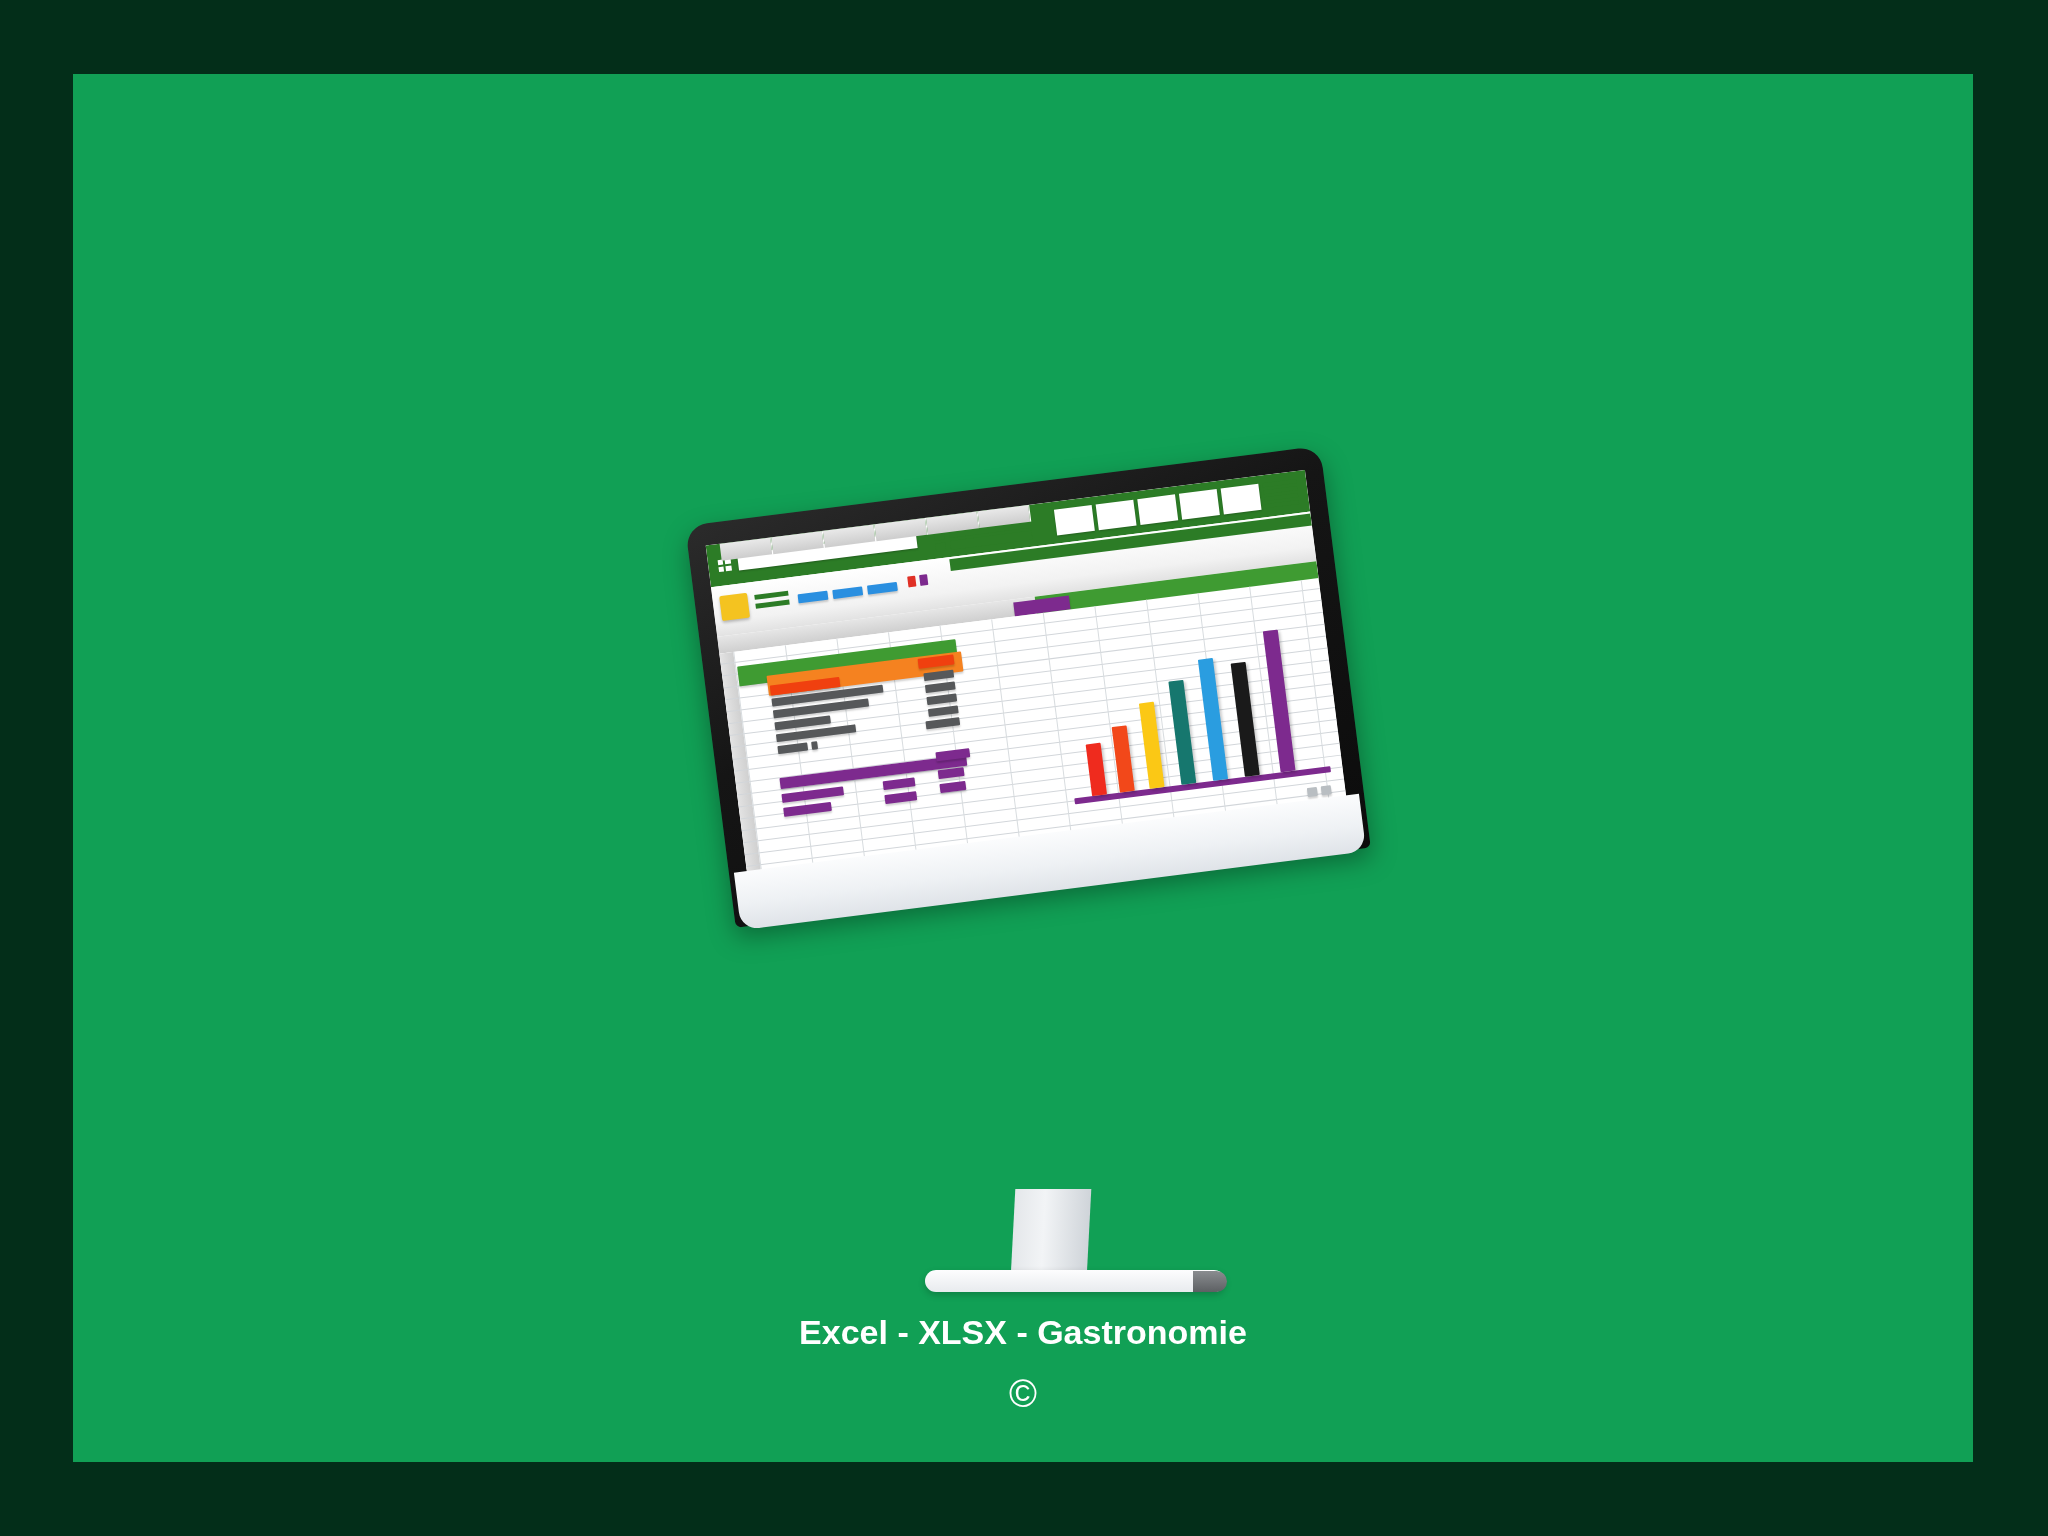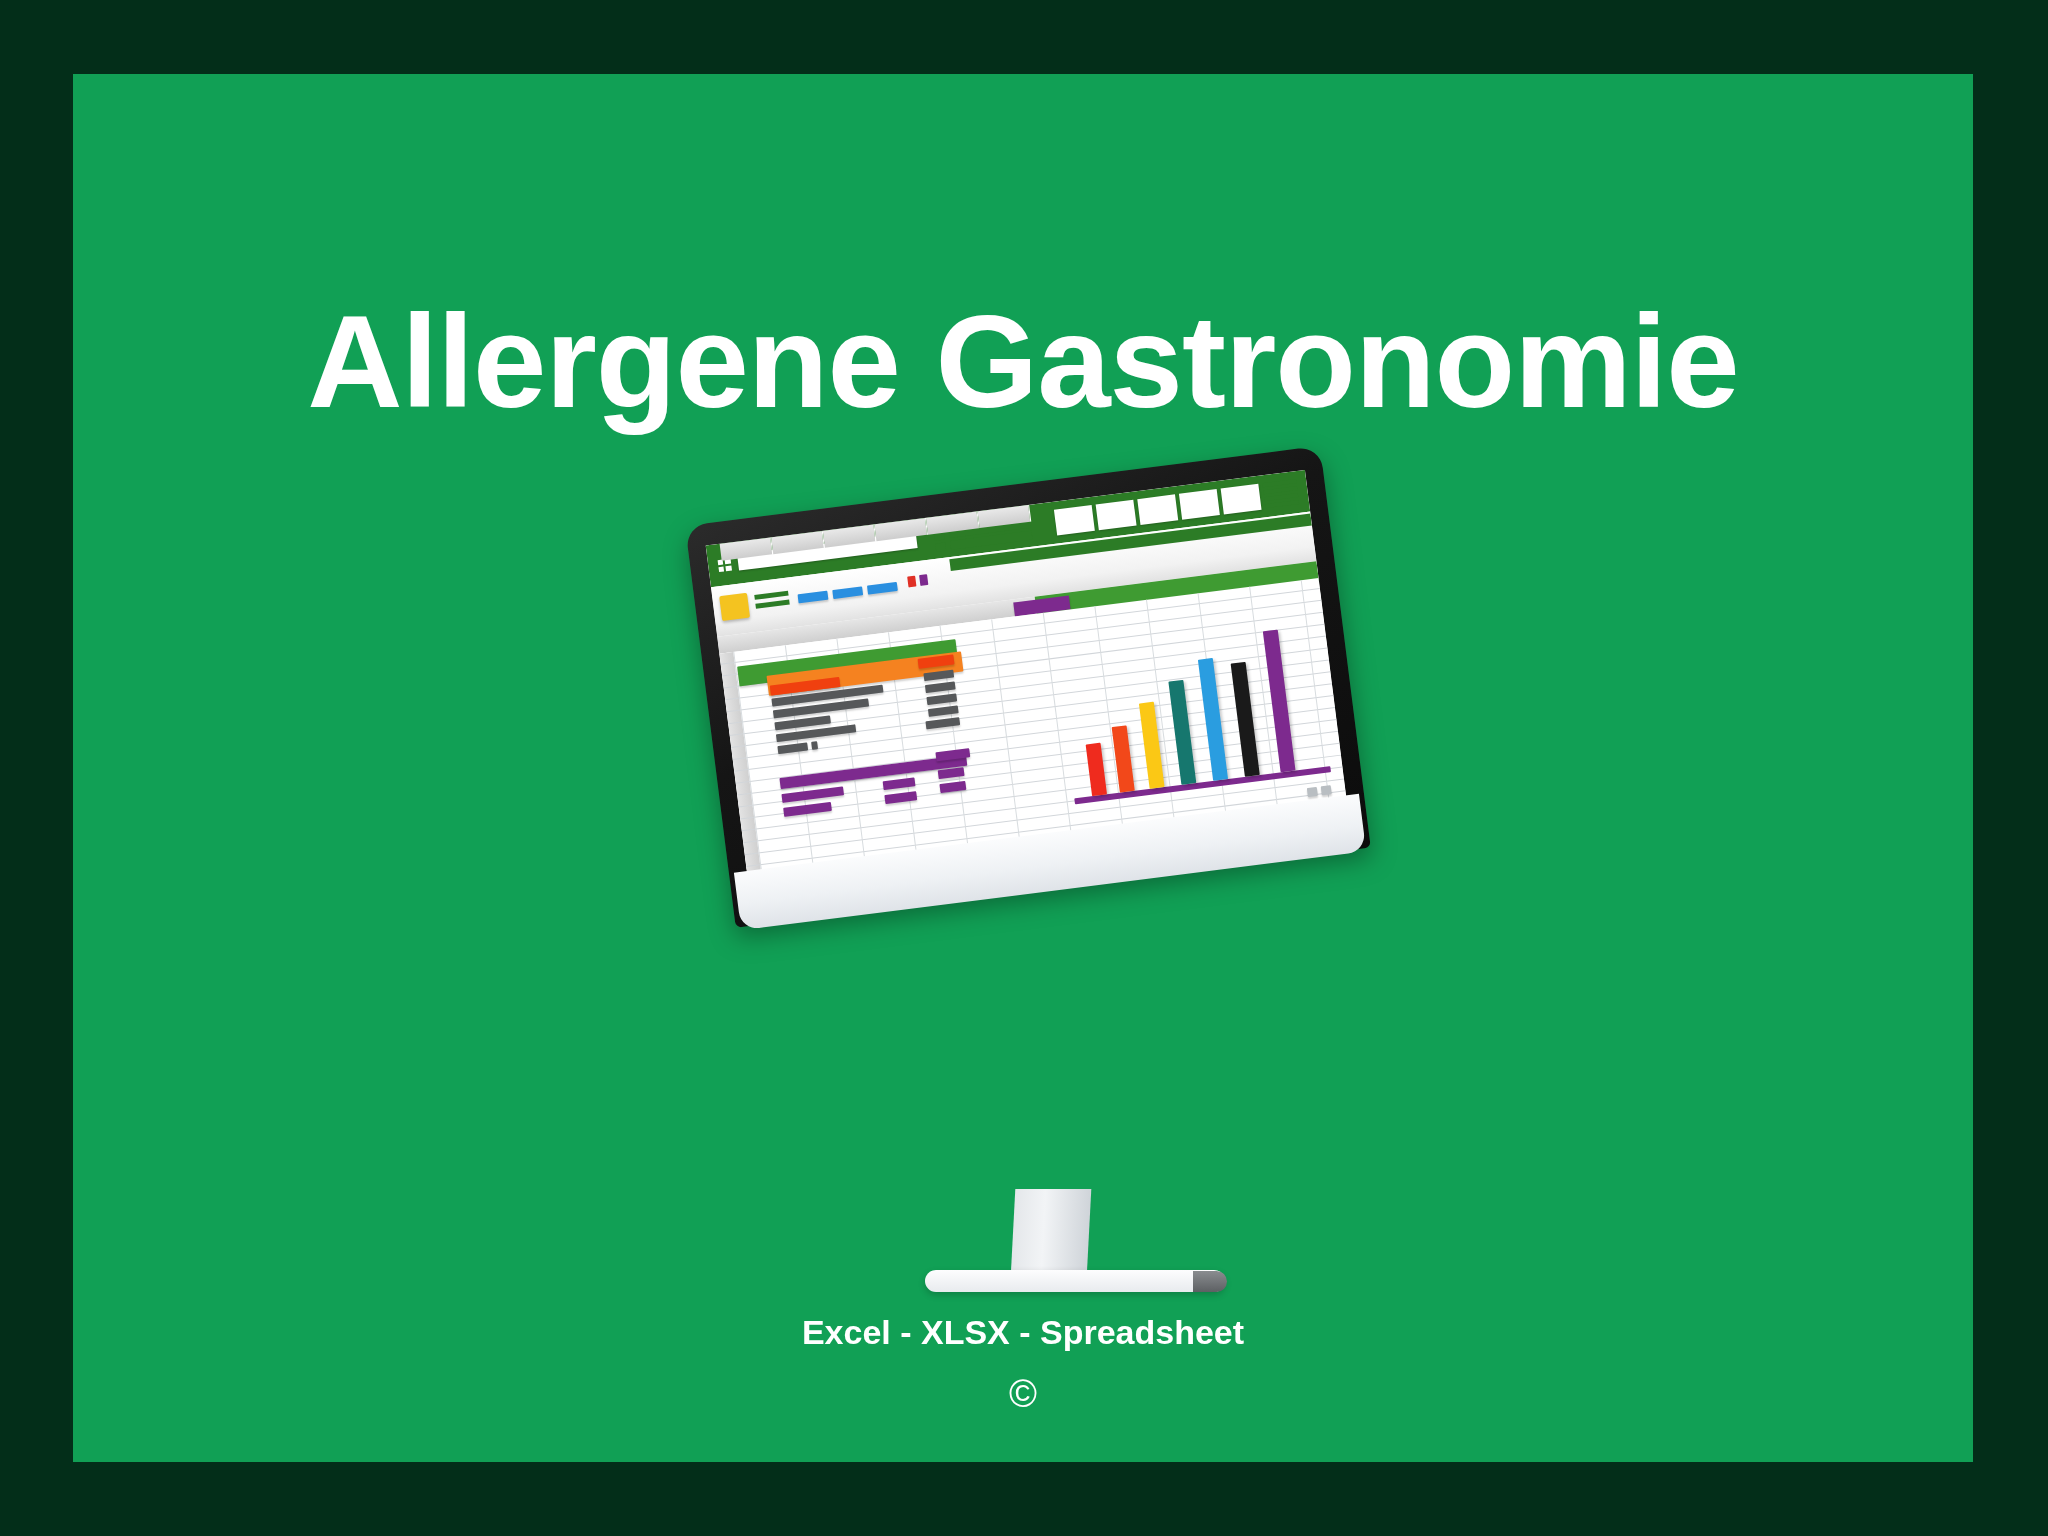--- a/index.html
+++ b/index.html
@@ -255,21 +255,20 @@
     border-radius:0 11px 11px 0;
   }
 </style>
 </head>
 <body>
 
 <div id="page">
 
   <div id="panel">
 
-    <h1 id="title">Allergene Gastronomie</h1>
 
     <div id="monitor">
 
       <div id="display-tilt">
 
         <div id="bezel"></div>
 
         <div id="screen">
 
           <div class="sc-titlebar"></div>
@@ -407,18 +406,18 @@
 
       </div>
 
       <div id="neck"></div>
       <div id="foot"></div>
       <div id="foot-cap"></div>
 
     </div>
 
     <div id="footer">
-      <div id="footer-line">Excel - XLSX - Spreadsheet</div>
+      <div id="footer-line">Excel - XLSX - Gastronomie</div>
       <div id="copyright">©</div>
     </div>
 
   </div>
 </div>
 
 </body></html>

